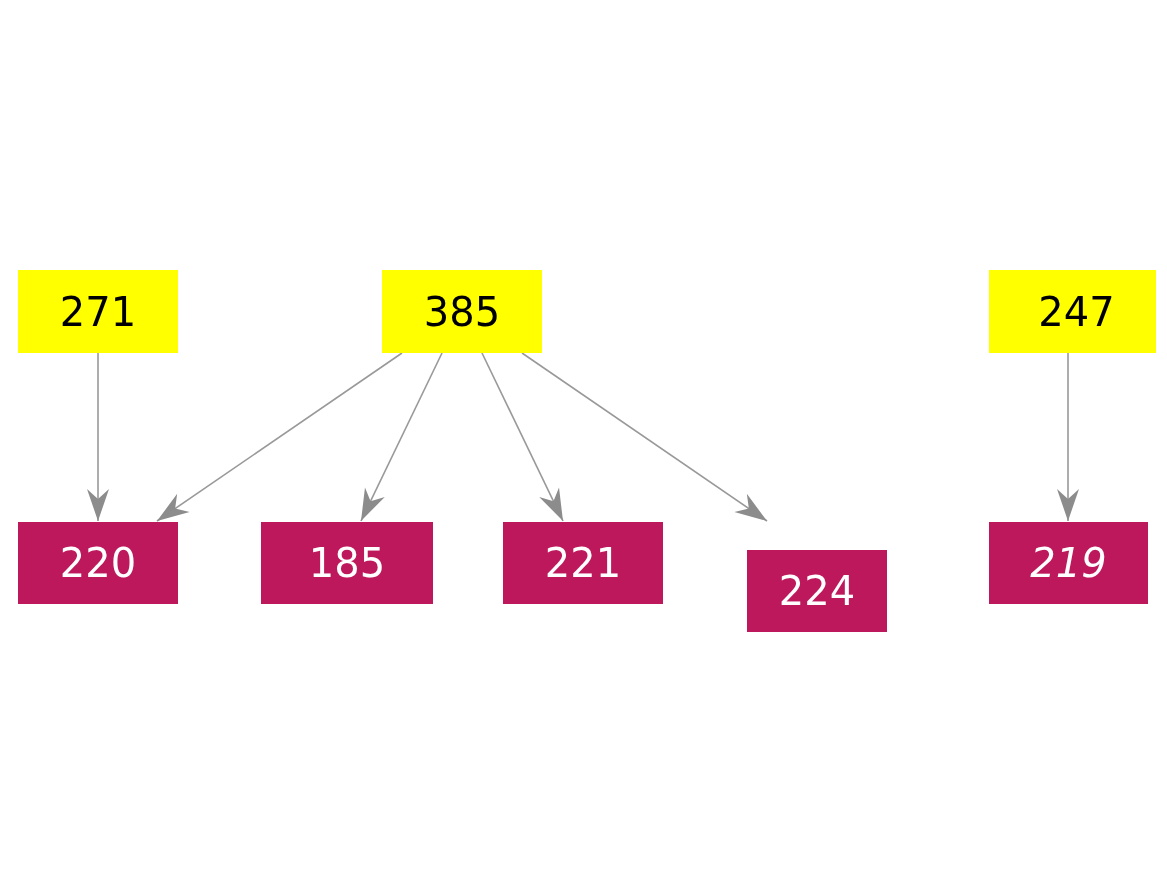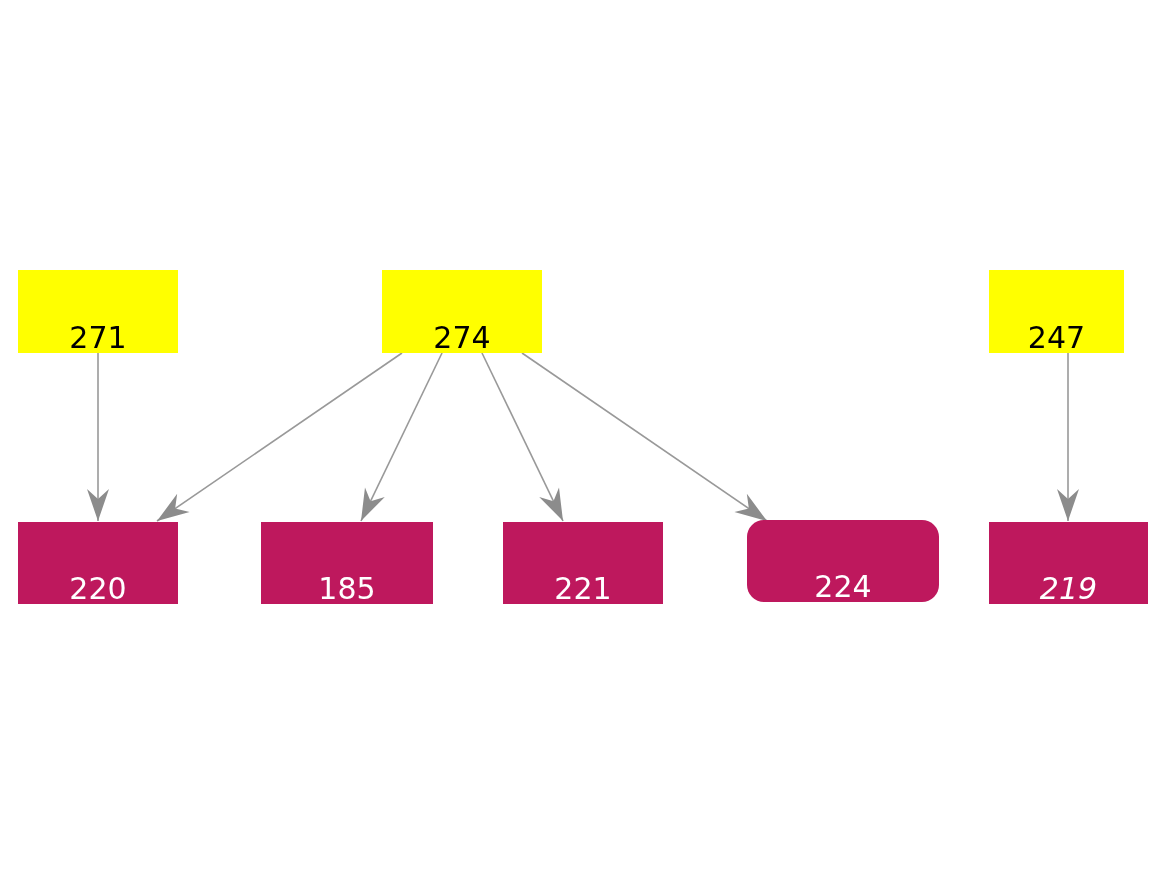--- a/index.html
+++ b/index.html
@@ -23,23 +23,23 @@
     height: 875px;
   }
   .edges-layer line {
     stroke: #999999;
     stroke-width: 1.6;
     fill: none;
   }
   .node {
     position: absolute;
     display: flex;
-    align-items: flex-end;
+    align-items: center;
     justify-content: center;
-    font-size: 30px;
+    font-size: 40px;
     line-height: 1;
     user-select: none;
   }
   .node--parent {
     background: #ffff00;
     color: #000000;
   }
   .node--child {
     background: #be185d;
     color: #ffffff;
@@ -61,35 +61,35 @@
     <line x1="442" y1="353" x2="361" y2="521" marker-end="url(#arrowhead)"></line>
     <line x1="482" y1="353" x2="563" y2="521" marker-end="url(#arrowhead)"></line>
     <line x1="522" y1="353" x2="767" y2="521" marker-end="url(#arrowhead)"></line>
     <line x1="1068" y1="353" x2="1068" y2="521" marker-end="url(#arrowhead)"></line>
   </svg>
 
   <div class="node node--parent" style="left:18px;  top:270px; width:160px; height:83px;">
     <span>271</span>
   </div>
   <div class="node node--parent" style="left:382px; top:270px; width:160px; height:83px;">
-    <span>274</span>
+    <span>385</span>
   </div>
-  <div class="node node--parent" style="left:989px; top:270px; width:135px; height:83px;">
+  <div class="node node--parent" style="left:989px; top:270px; width:159px; height:83px;padding-left:8px;">
     <span>247</span>
   </div>
 
   <div class="node node--child" style="left:18px;  top:522px; width:160px; height:82px;">
     <span>220</span>
   </div>
   <div class="node node--child" style="left:261px; top:522px; width:172px; height:82px;">
     <span>185</span>
   </div>
   <div class="node node--child" style="left:503px; top:522px; width:160px; height:82px;">
     <span>221</span>
   </div>
-  <div class="node node--child" style="left:747px; top:520px; width:192px; height:82px;border-radius:17px;">
+  <div class="node node--child" style="left:747px; top:550px; width:140px; height:82px;">
     <span>224</span>
   </div>
   <div class="node node--child" style="left:989px; top:522px; width:159px; height:82px;font-style:italic;">
     <span>219</span>
   </div>
 
 </div>
 
 </body></html>

